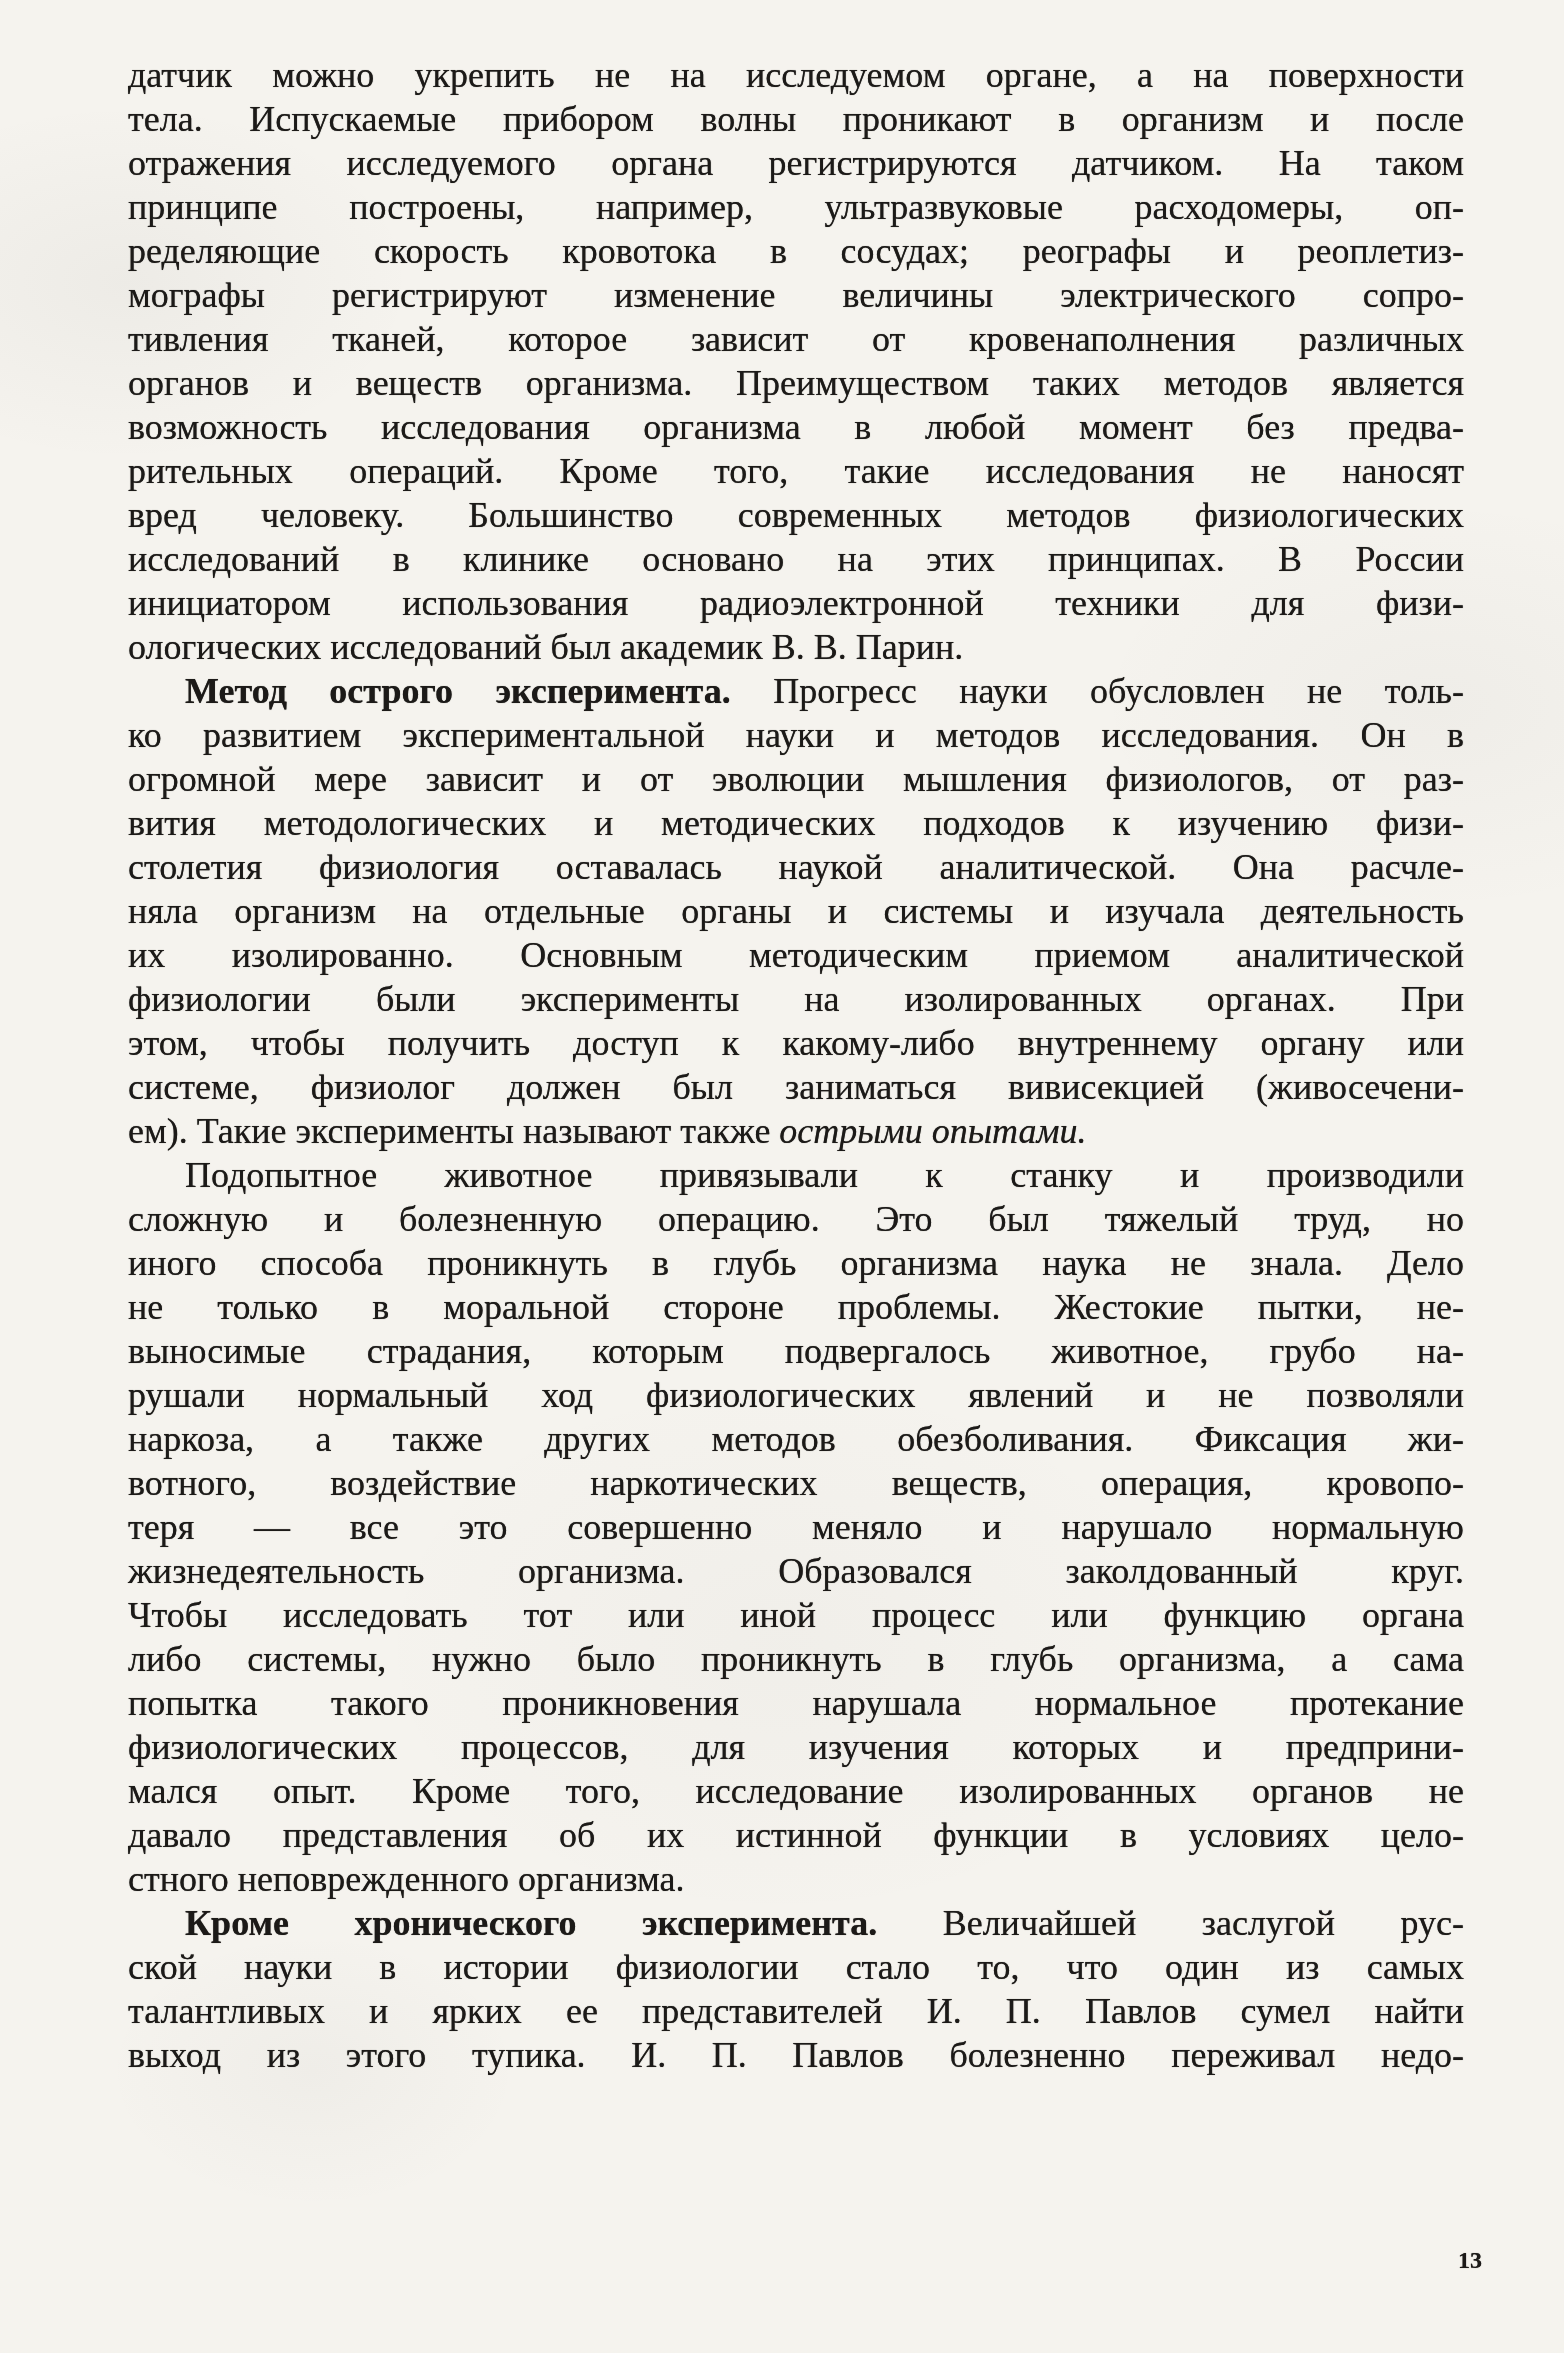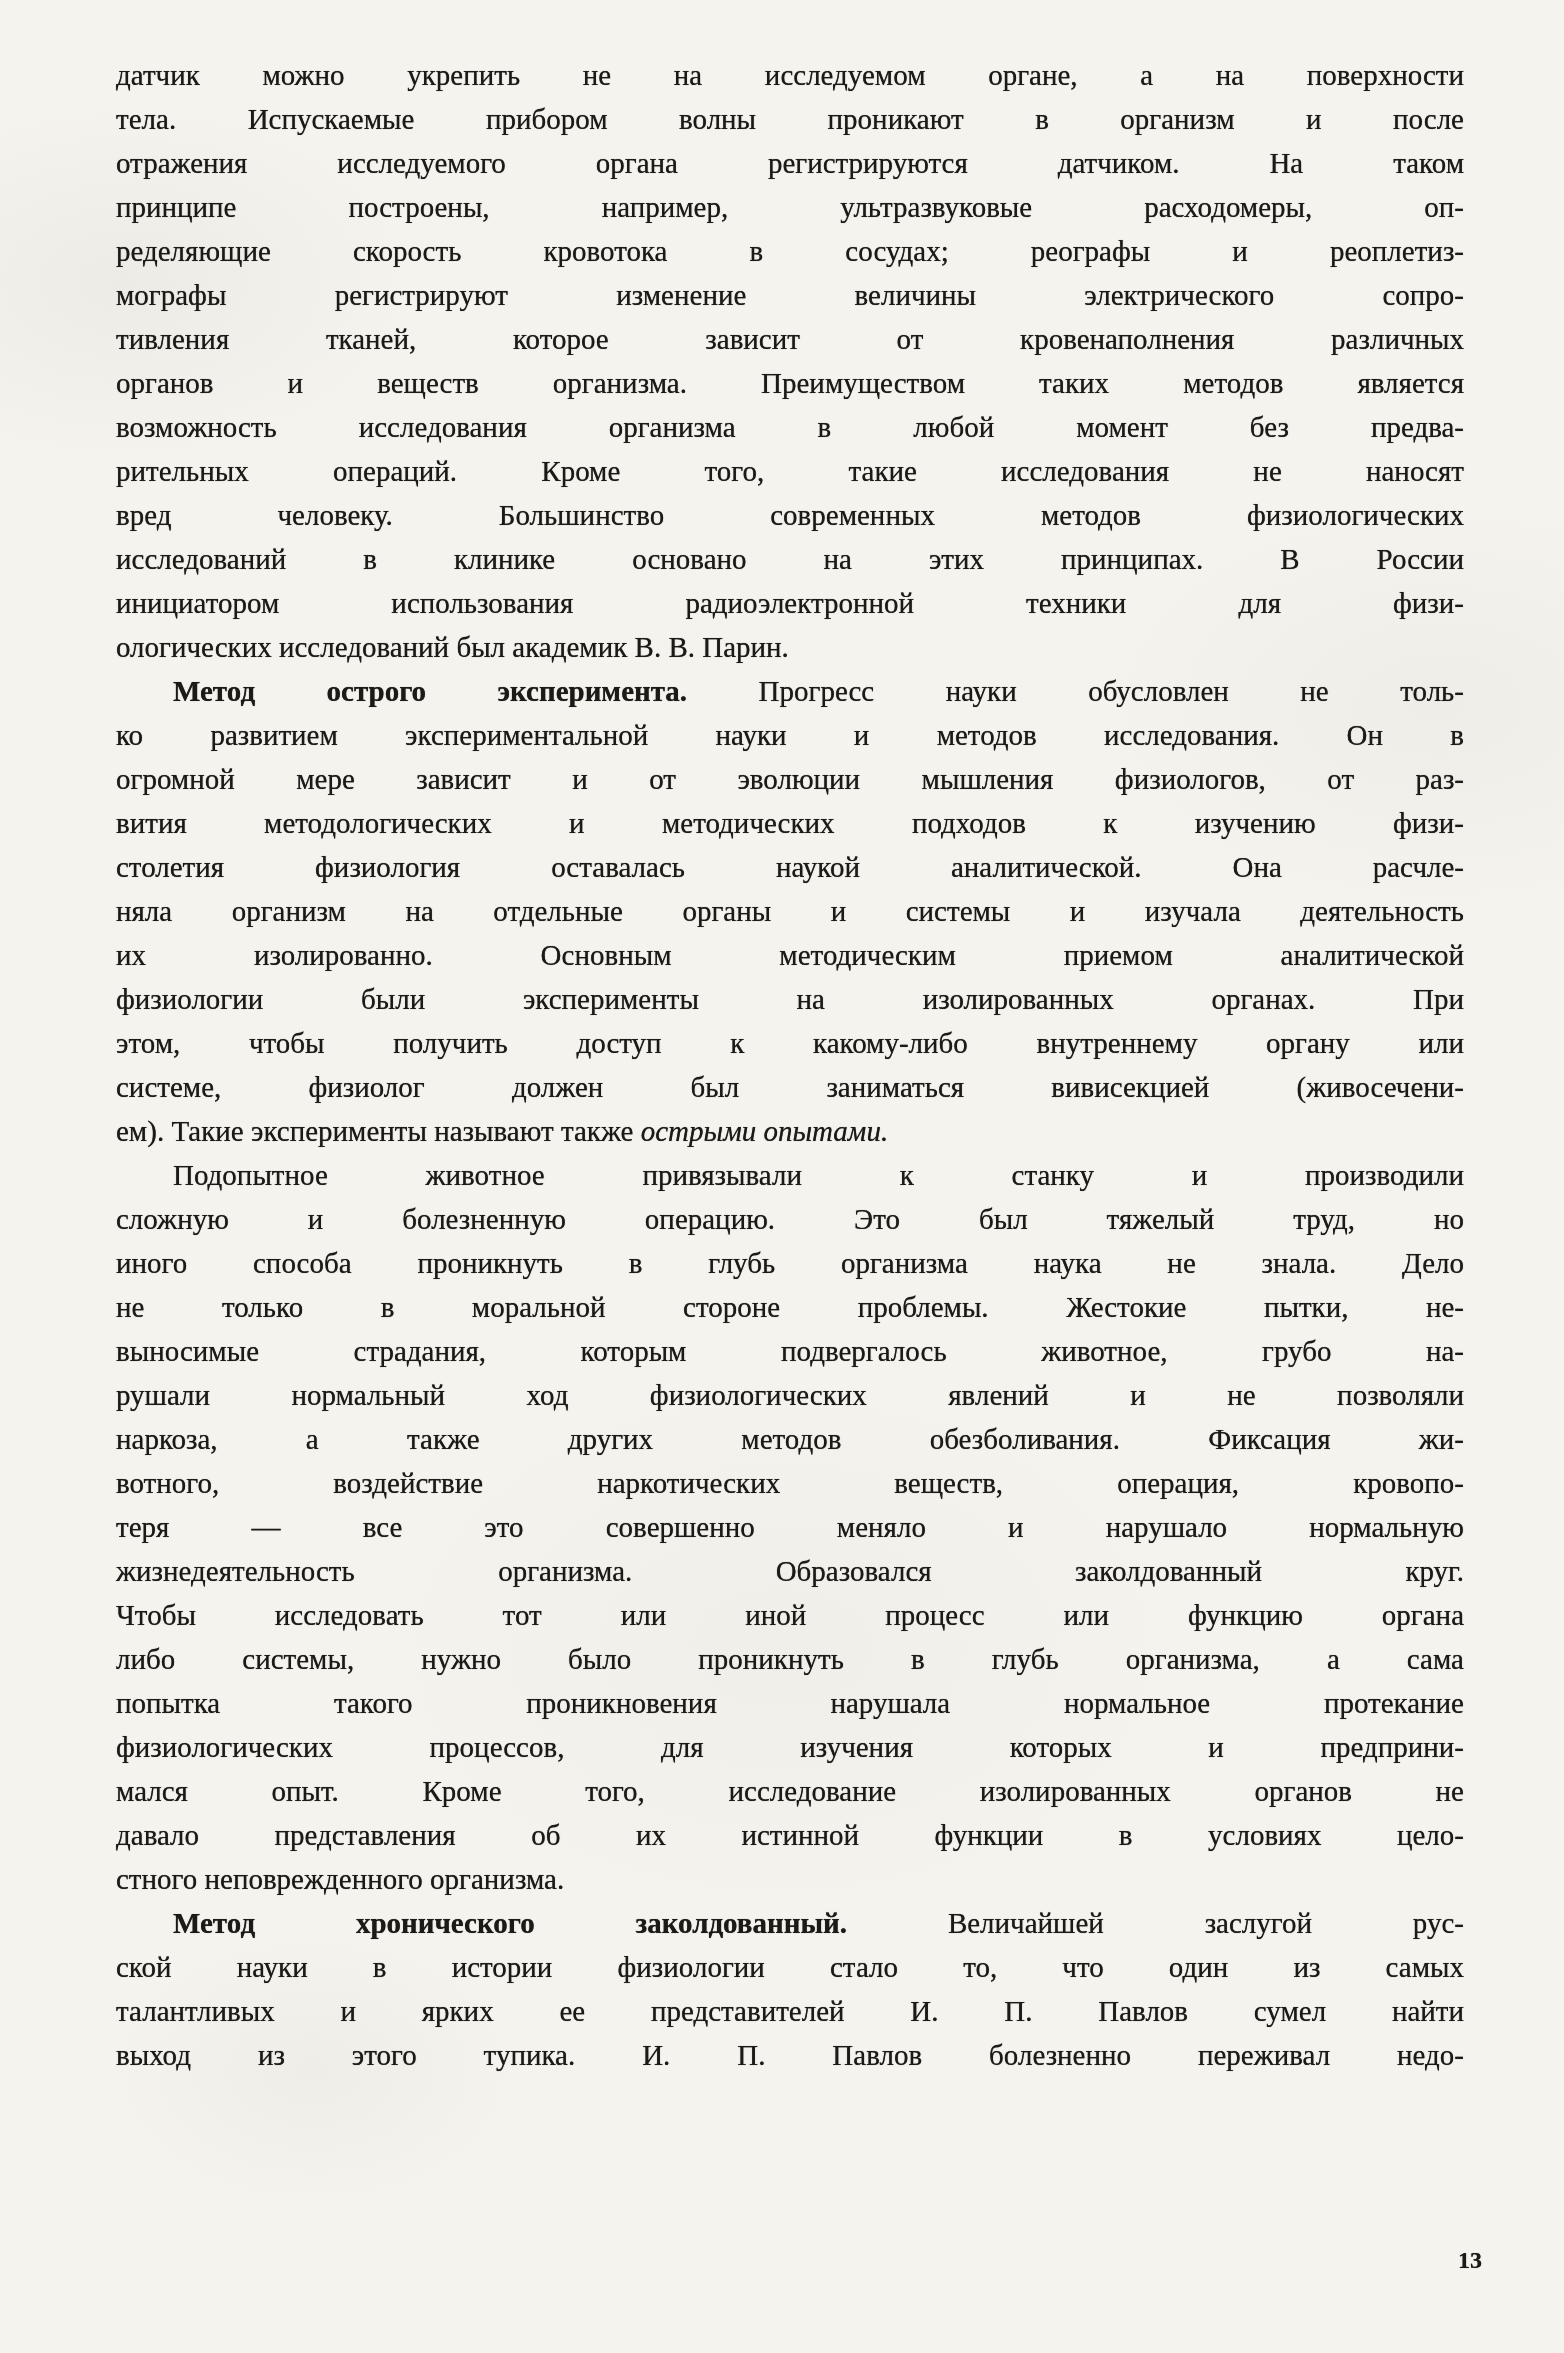--- a/index.html
+++ b/index.html
@@ -22,26 +22,27 @@
     font-family: "Liberation Serif", "DejaVu Serif", serif;
     overflow: hidden;
   }
   .text-block {
     position: absolute;
     left: 116px;
     top: 53px;
     width: 1348px;
   }
   .line {
-    font-size: 29px;
+    font-size: 36px;
     line-height: 44px;
     height: 44px;
     white-space: normal;
     text-shadow: 0 0 0.7px rgba(25, 23, 20, 0.85);
     overflow: visible;
+    margin-left: 12px;
   }
   .line.just {
     text-align: justify;
     text-align-last: justify;
   }
   .line.ind {
     text-indent: 57px;
   }
   .b { font-weight: bold; }
   .i { font-style: italic; }
@@ -94,20 +95,20 @@
       <div class="line just"><span>вотного, воздействие наркотических веществ, операция, кровопо-</span></div>
       <div class="line just"><span>теря — все это совершенно меняло и нарушало нормальную</span></div>
       <div class="line just"><span>жизнедеятельность организма. Образовался заколдованный круг.</span></div>
       <div class="line just"><span>Чтобы исследовать тот или иной процесс или функцию органа</span></div>
       <div class="line just"><span>либо системы, нужно было проникнуть в глубь организма, а сама</span></div>
       <div class="line just"><span>попытка такого проникновения нарушала нормальное протекание</span></div>
       <div class="line just"><span>физиологических процессов, для изучения которых и предприни-</span></div>
       <div class="line just"><span>мался опыт. Кроме того, исследование изолированных органов не</span></div>
       <div class="line just"><span>давало представления об их истинной функции в условиях цело-</span></div>
       <div class="line"><span>стного неповрежденного организма.</span></div>
-      <div class="line just ind"><span class="b">Метод хронического заколдованный.</span><span> Величайшей заслугой рус-</span></div>
+      <div class="line just ind"><span class="b">Кроме хронического эксперимента.</span><span> Величайшей заслугой рус-</span></div>
       <div class="line just"><span>ской науки в истории физиологии стало то, что один из самых</span></div>
       <div class="line just"><span>талантливых и ярких ее представителей И. П. Павлов сумел найти</span></div>
       <div class="line just"><span>выход из этого тупика. И. П. Павлов болезненно переживал недо-</span></div>
     </div>
   <div class="page-number">13</div>
 </div>
 
 
 </body></html>

